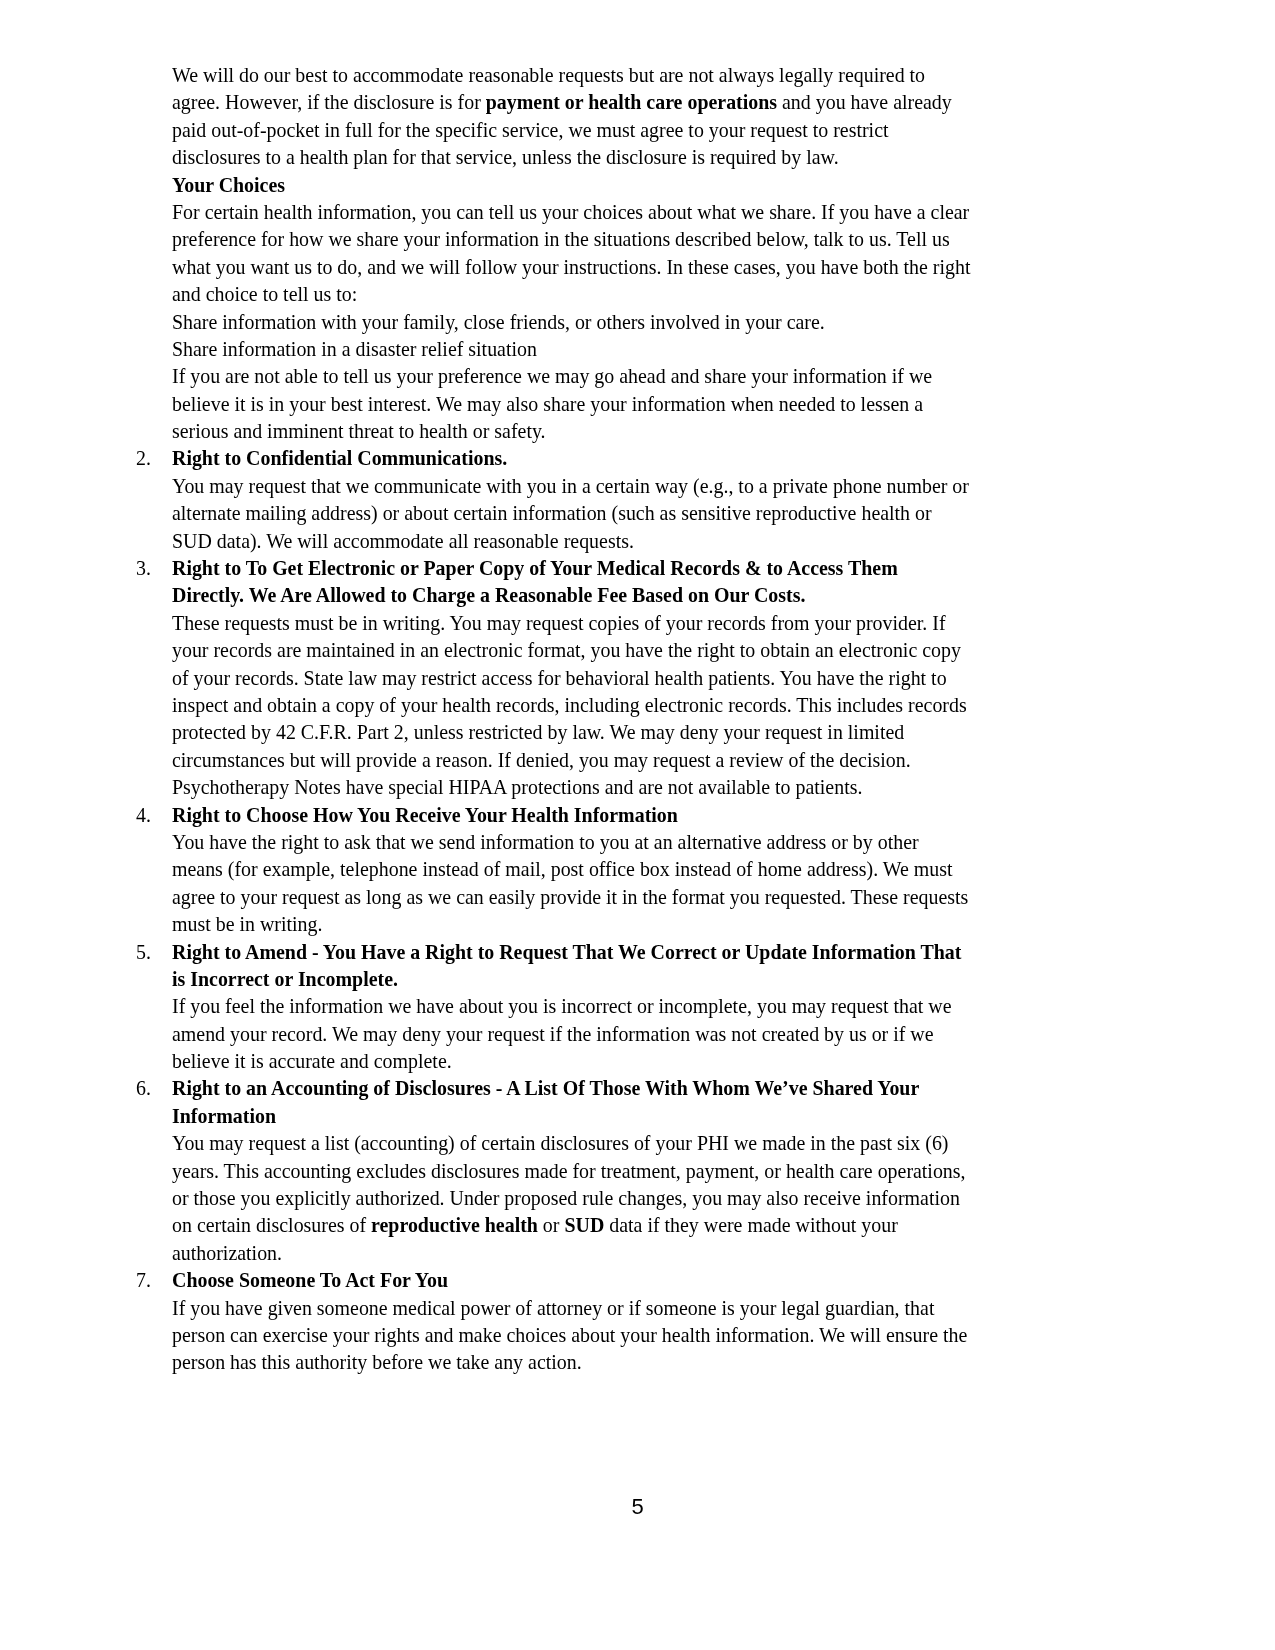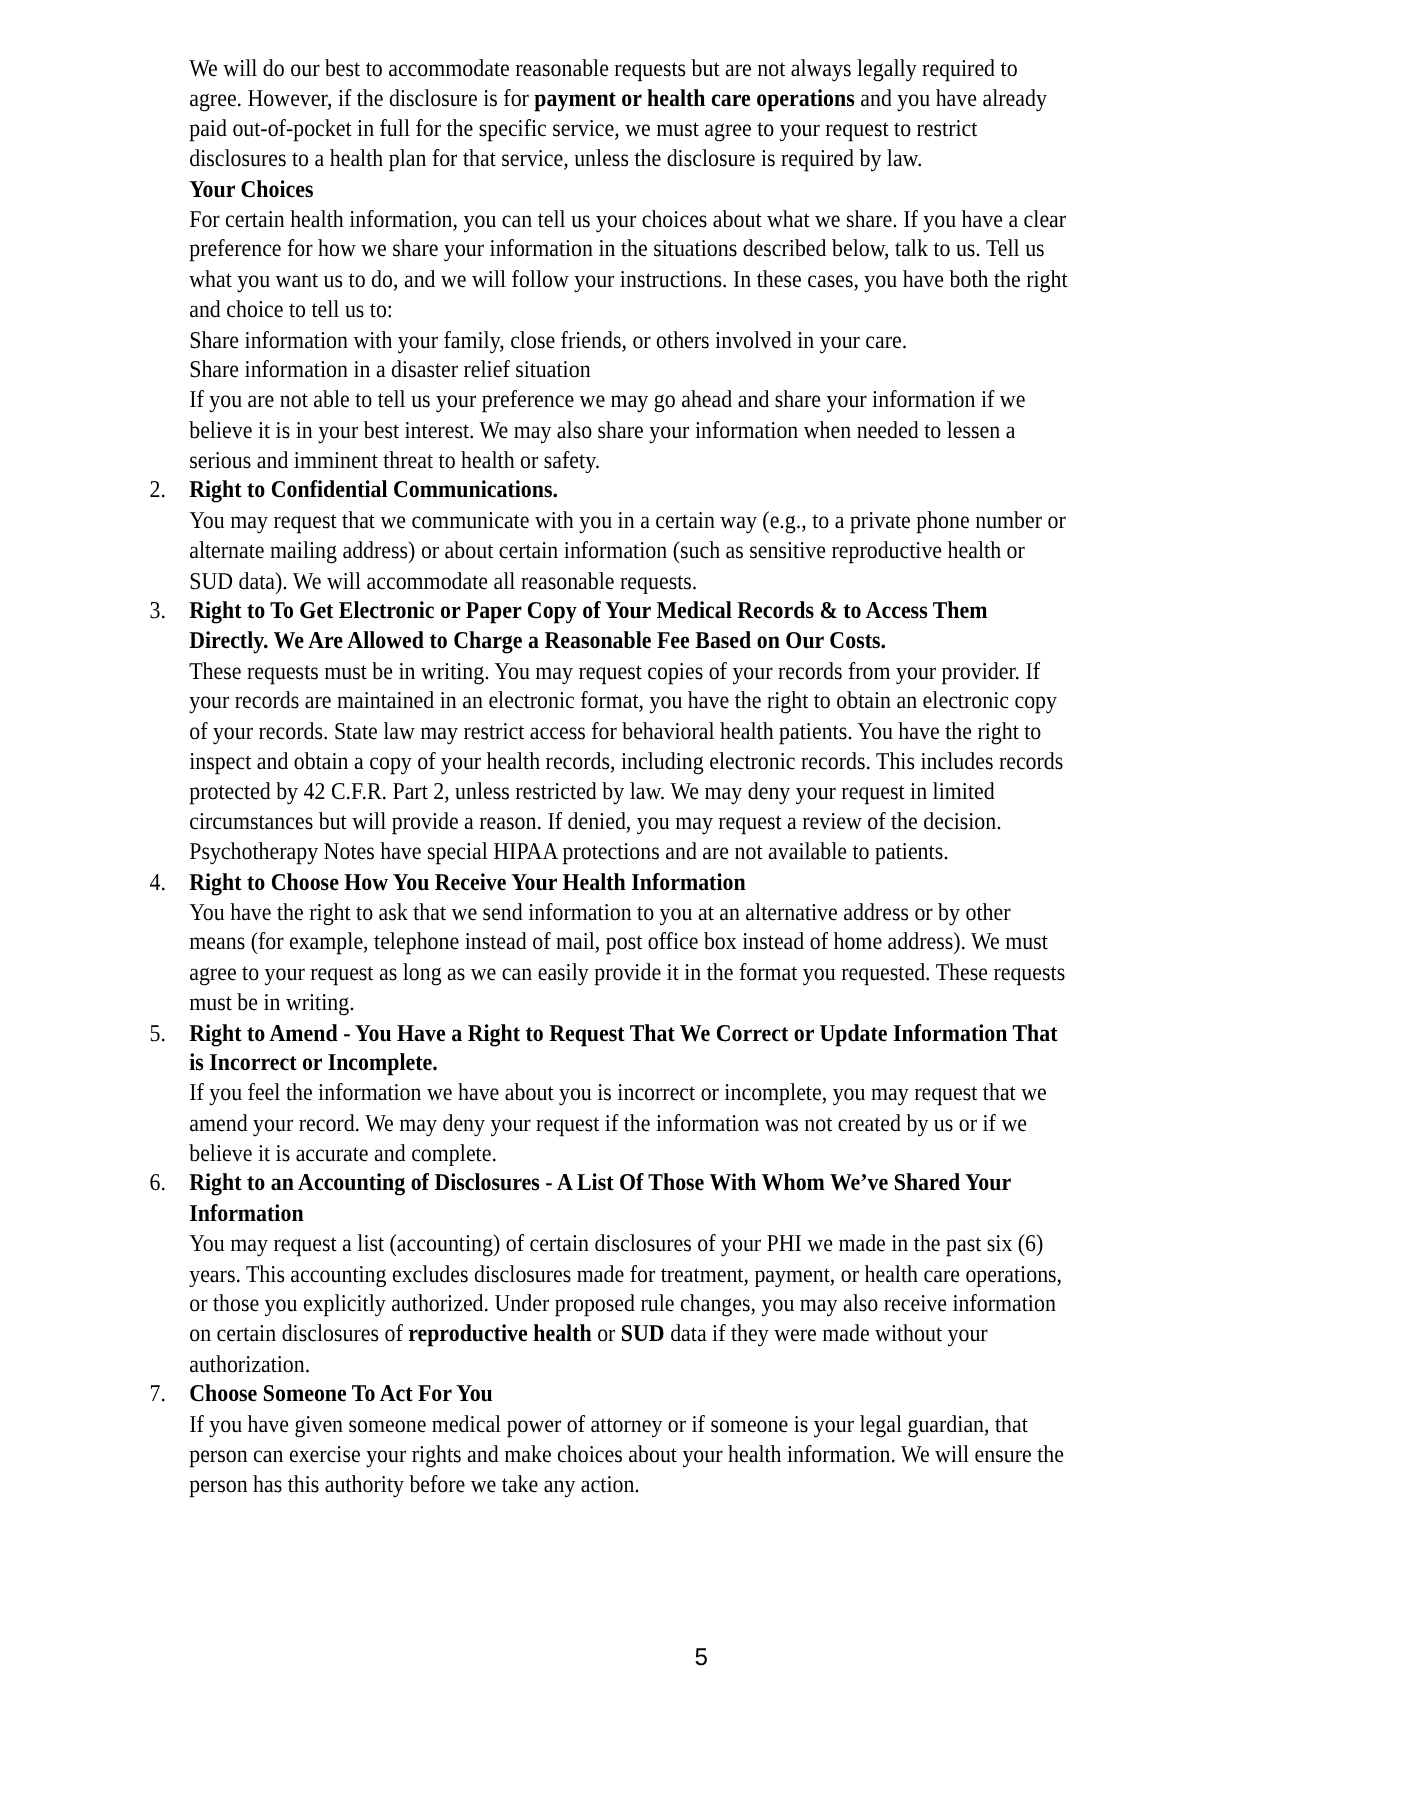--- a/index.html
+++ b/index.html
@@ -1,18 +1,18 @@
 <!DOCTYPE html>
 <html><head>
 <meta charset="utf-8">
 <style>
   html, body { margin: 0; padding: 0; background: #ffffff; }
   body { width: 1275px; height: 1650px; position: relative; overflow: hidden; }
   .page {
-    position: absolute; left: 172px; top: 48px; width: 960px;
+    position: absolute; left: 172px; top: 61px; width: 960px;
     font-family: "Liberation Serif", serif; font-size: 22px; line-height: 27.4px;
     color: #000;
   }
   .ln { white-space: nowrap; display: block; transform-origin: left center; transform: scaleX(0.905); width: 1060px; height: 27.4px; }
   .item { position: relative; }
   .num { position: absolute; left: -36px; top: 0; font-family: "Liberation Serif", serif; font-size: 22px; line-height: 27.4px; transform: scaleX(0.905); transform-origin: left center; }
   b { font-weight: bold; }
   .pagenum {
     position: absolute; left: 0; width: 1275px; top: 1494px; text-align: center;
     font-family: "Liberation Sans", sans-serif; font-size: 22px; color: #000;

